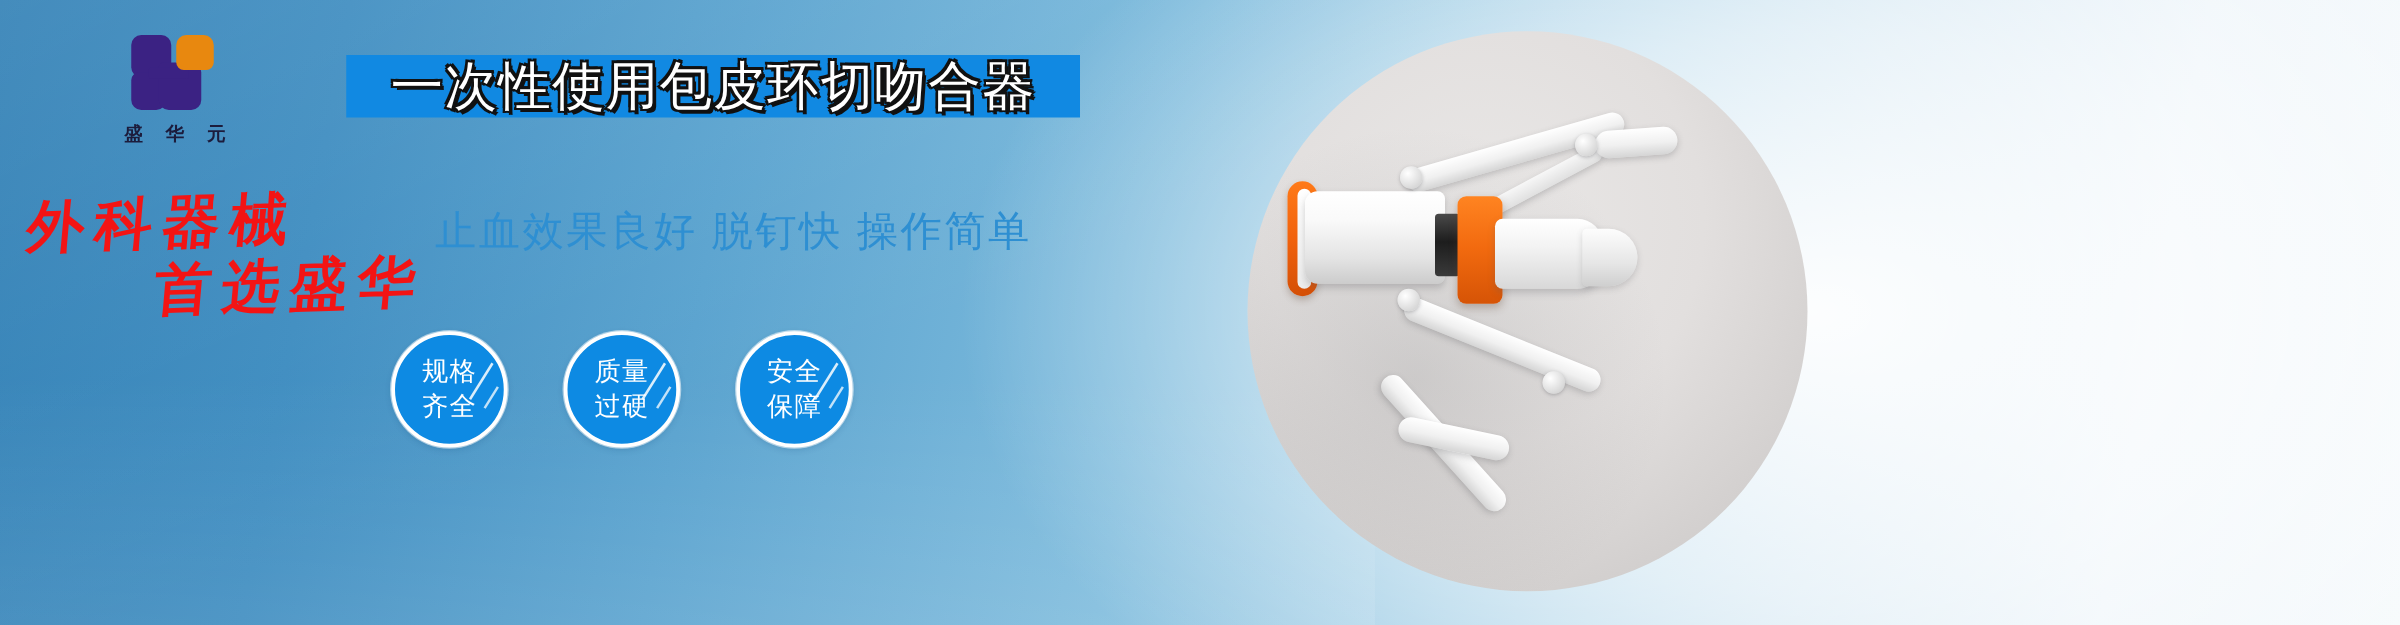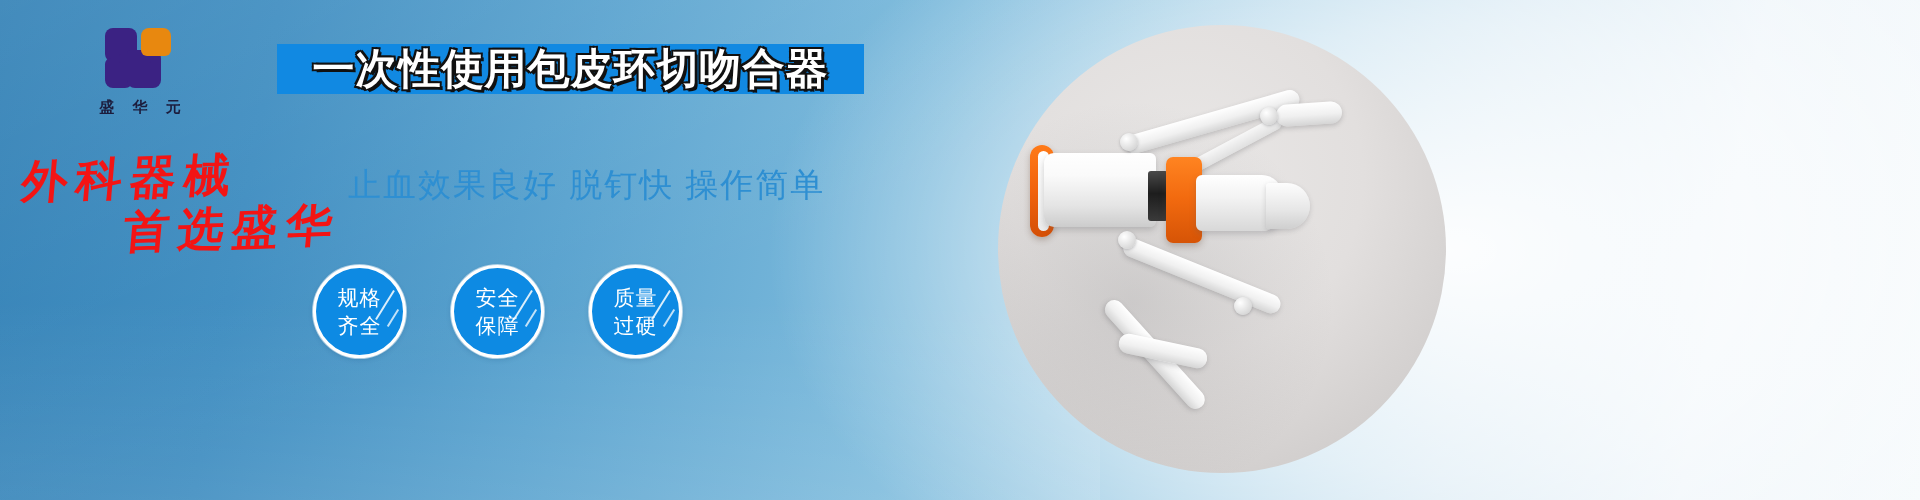--- a/index.html
+++ b/index.html
@@ -46,21 +46,21 @@
     letter-spacing:7px; text-indent:7px; white-space:nowrap;
   }
 
   
   .title-bar{
     position:absolute; left:277px; top:44px; width:587px; height:50px;
     background:#1189e2;
     display:flex; align-items:center; justify-content:center;
   }
   .title-text{
-    font-size:42px; font-weight:700; color:#ffffff; white-space:nowrap;
+    font-size:42px; font-weight:400; color:#ffffff; white-space:nowrap;
     letter-spacing:1px; line-height:1;
     -webkit-text-stroke:3px #111111;
     paint-order:stroke fill;
     text-shadow:
       2px 2px 0 #111, -2px 2px 0 #111, 2px -2px 0 #111, -2px -2px 0 #111,
       3px 3px 0 #111;
   }
 
   
   .calli{
@@ -231,28 +231,28 @@
 <div class="circles">
   <div class="circle">
     <div class="slash"></div>
     <div class="slash2"></div>
     <span>规格</span>
     <span>齐全</span>
   </div>
   <div class="circle">
     <div class="slash"></div>
     <div class="slash2"></div>
-    <span>安全</span>
-    <span>保障</span>
+    <span>质量</span>
+    <span>过硬</span>
   </div>
   <div class="circle">
     <div class="slash"></div>
     <div class="slash2"></div>
-    <span>质量</span>
-    <span>过硬</span>
+    <span>安全</span>
+    <span>保障</span>
   </div>
 </div>
 
 <div class="photo">
   <div class="shadow-l"></div>
   <div class="dev">
     <div class="arm arm-brace"></div>
     <div class="arm arm-upper"></div>
     <div class="arm arm-upper-tip"></div>
     <div class="arm arm-lower"></div>

